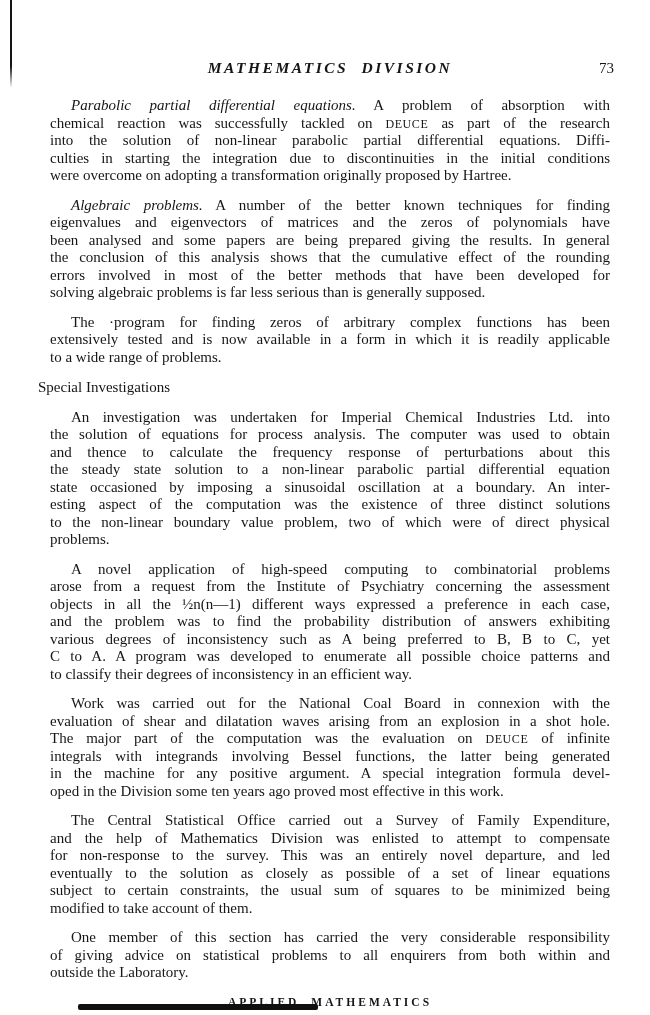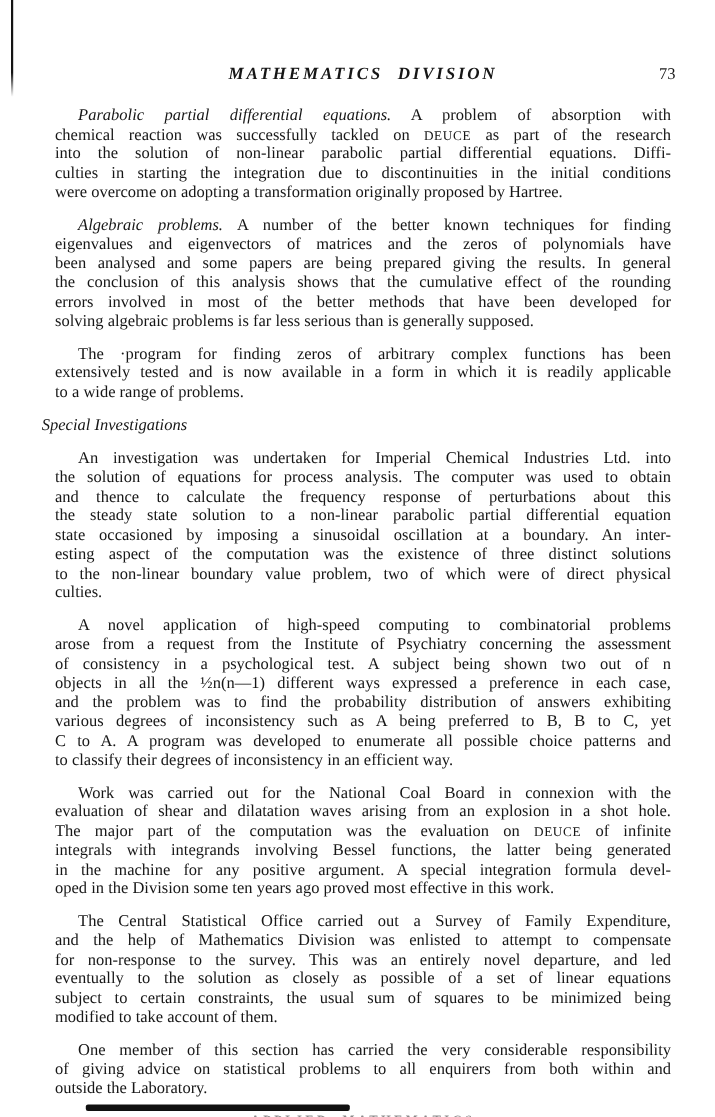--- a/index.html
+++ b/index.html
@@ -47,21 +47,21 @@
     height:17.5px;line-height:17.5px;
     text-align:justify;text-align-last:justify;
     white-space:normal;overflow:visible;
   }
   .line.last{text-align-last:left;}
   .line.indent{padding-left:21px;}
   span.italic{font-style:italic;}
   span.smallcaps{font-size:0.8em;letter-spacing:0.6px;}
 
   .sec-heading{
-    font-style:italic;font-size:15px;
+    font-size:15px;
     height:17.5px;line-height:17.5px;
     margin-top:13px;margin-bottom:4px;
     text-align:left;
   }
   .center-heading{
     text-align:center;font-weight:700;font-size:11.5px;
     letter-spacing:3px;word-spacing:6px;
     height:17.5px;line-height:17.5px;
     margin-bottom:7px;
   }
@@ -100,26 +100,25 @@
       </div>
       <div class="sec-heading">Special Investigations</div>
       <div class="para">
         <div class="line indent">An investigation was undertaken for Imperial Chemical Industries Ltd. into</div>
         <div class="line">the solution of equations for process analysis. The computer was used to obtain</div>
         <div class="line">and thence to calculate the frequency response of perturbations about this</div>
         <div class="line">the steady state solution to a non-linear parabolic partial differential equation</div>
         <div class="line">state occasioned by imposing a sinusoidal oscillation at a boundary. An inter-</div>
         <div class="line">esting aspect of the computation was the existence of three distinct solutions</div>
         <div class="line">to the non-linear boundary value problem, two of which were of direct physical</div>
-        <div class="line last">culties.</div>
+        <div class="line last">problems.</div>
       </div>
       <div class="para">
         <div class="line indent">A novel application of high-speed computing to combinatorial problems</div>
         <div class="line">arose from a request from the Institute of Psychiatry concerning the assessment</div>
-        <div class="line">of consistency in a psychological test. A subject being shown two out of n</div>
         <div class="line">objects in all the ½n(n—1) different ways expressed a preference in each case,</div>
         <div class="line">and the problem was to find the probability distribution of answers exhibiting</div>
         <div class="line">various degrees of inconsistency such as A being preferred to B, B to C, yet</div>
         <div class="line">C to A. A program was developed to enumerate all possible choice patterns and</div>
         <div class="line last">to classify their degrees of inconsistency in an efficient way.</div>
       </div>
       <div class="para">
         <div class="line indent">Work was carried out for the National Coal Board in connexion with the</div>
         <div class="line">evaluation of shear and dilatation waves arising from an explosion in a shot hole.</div>
         <div class="line"><span>The major part of the computation was the evaluation on </span><span class="smallcaps">DEUCE</span><span> of infinite</span></div>

